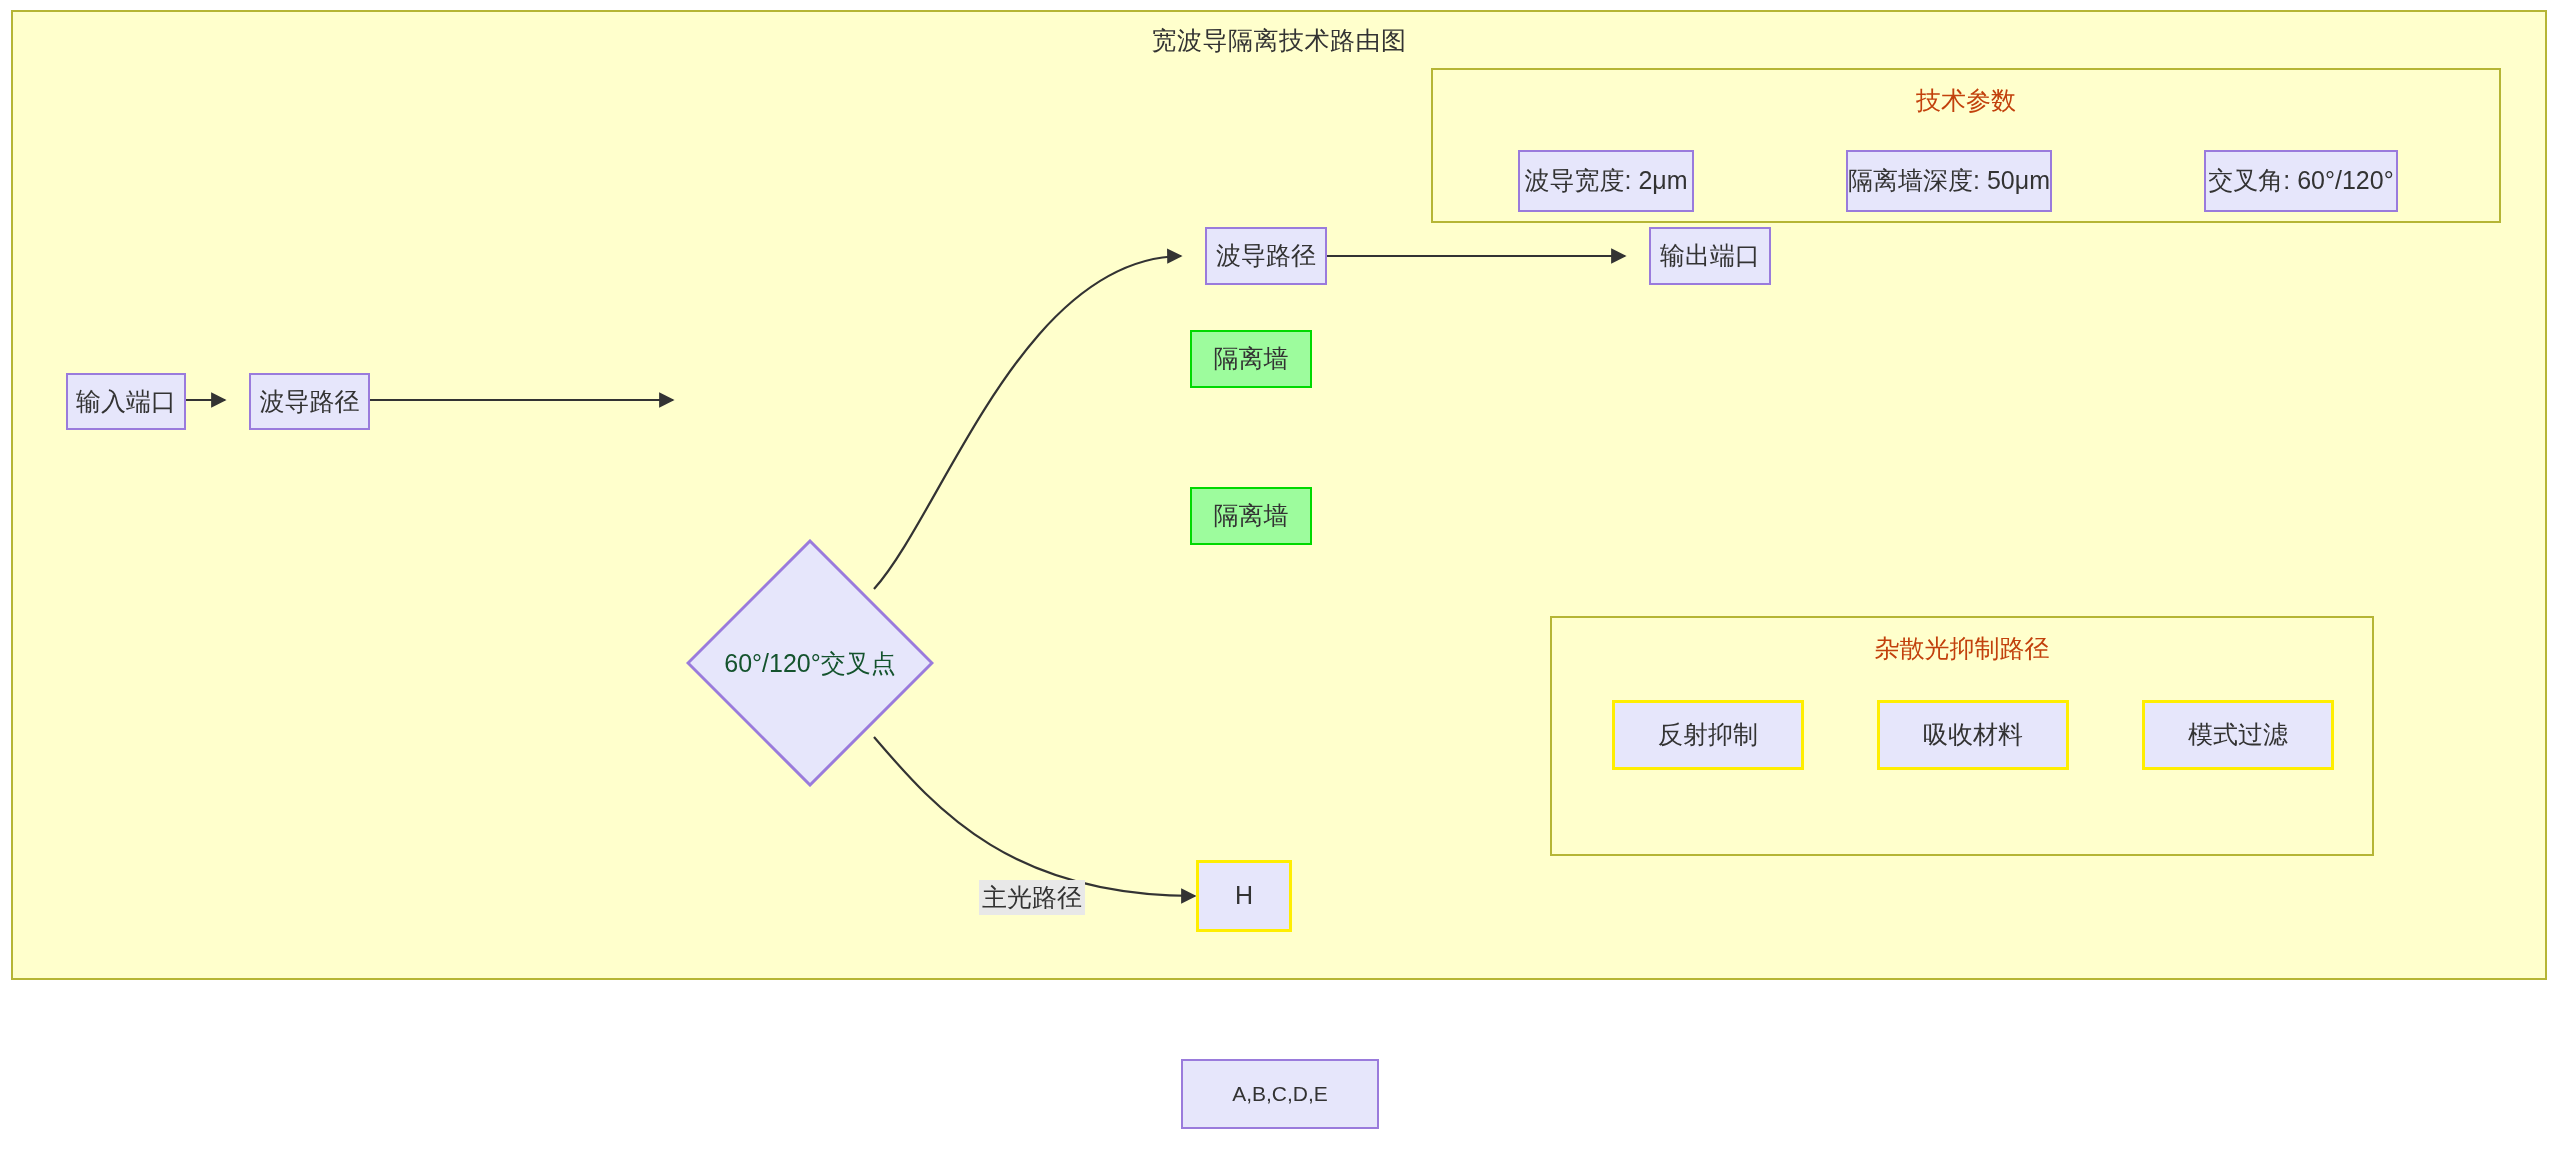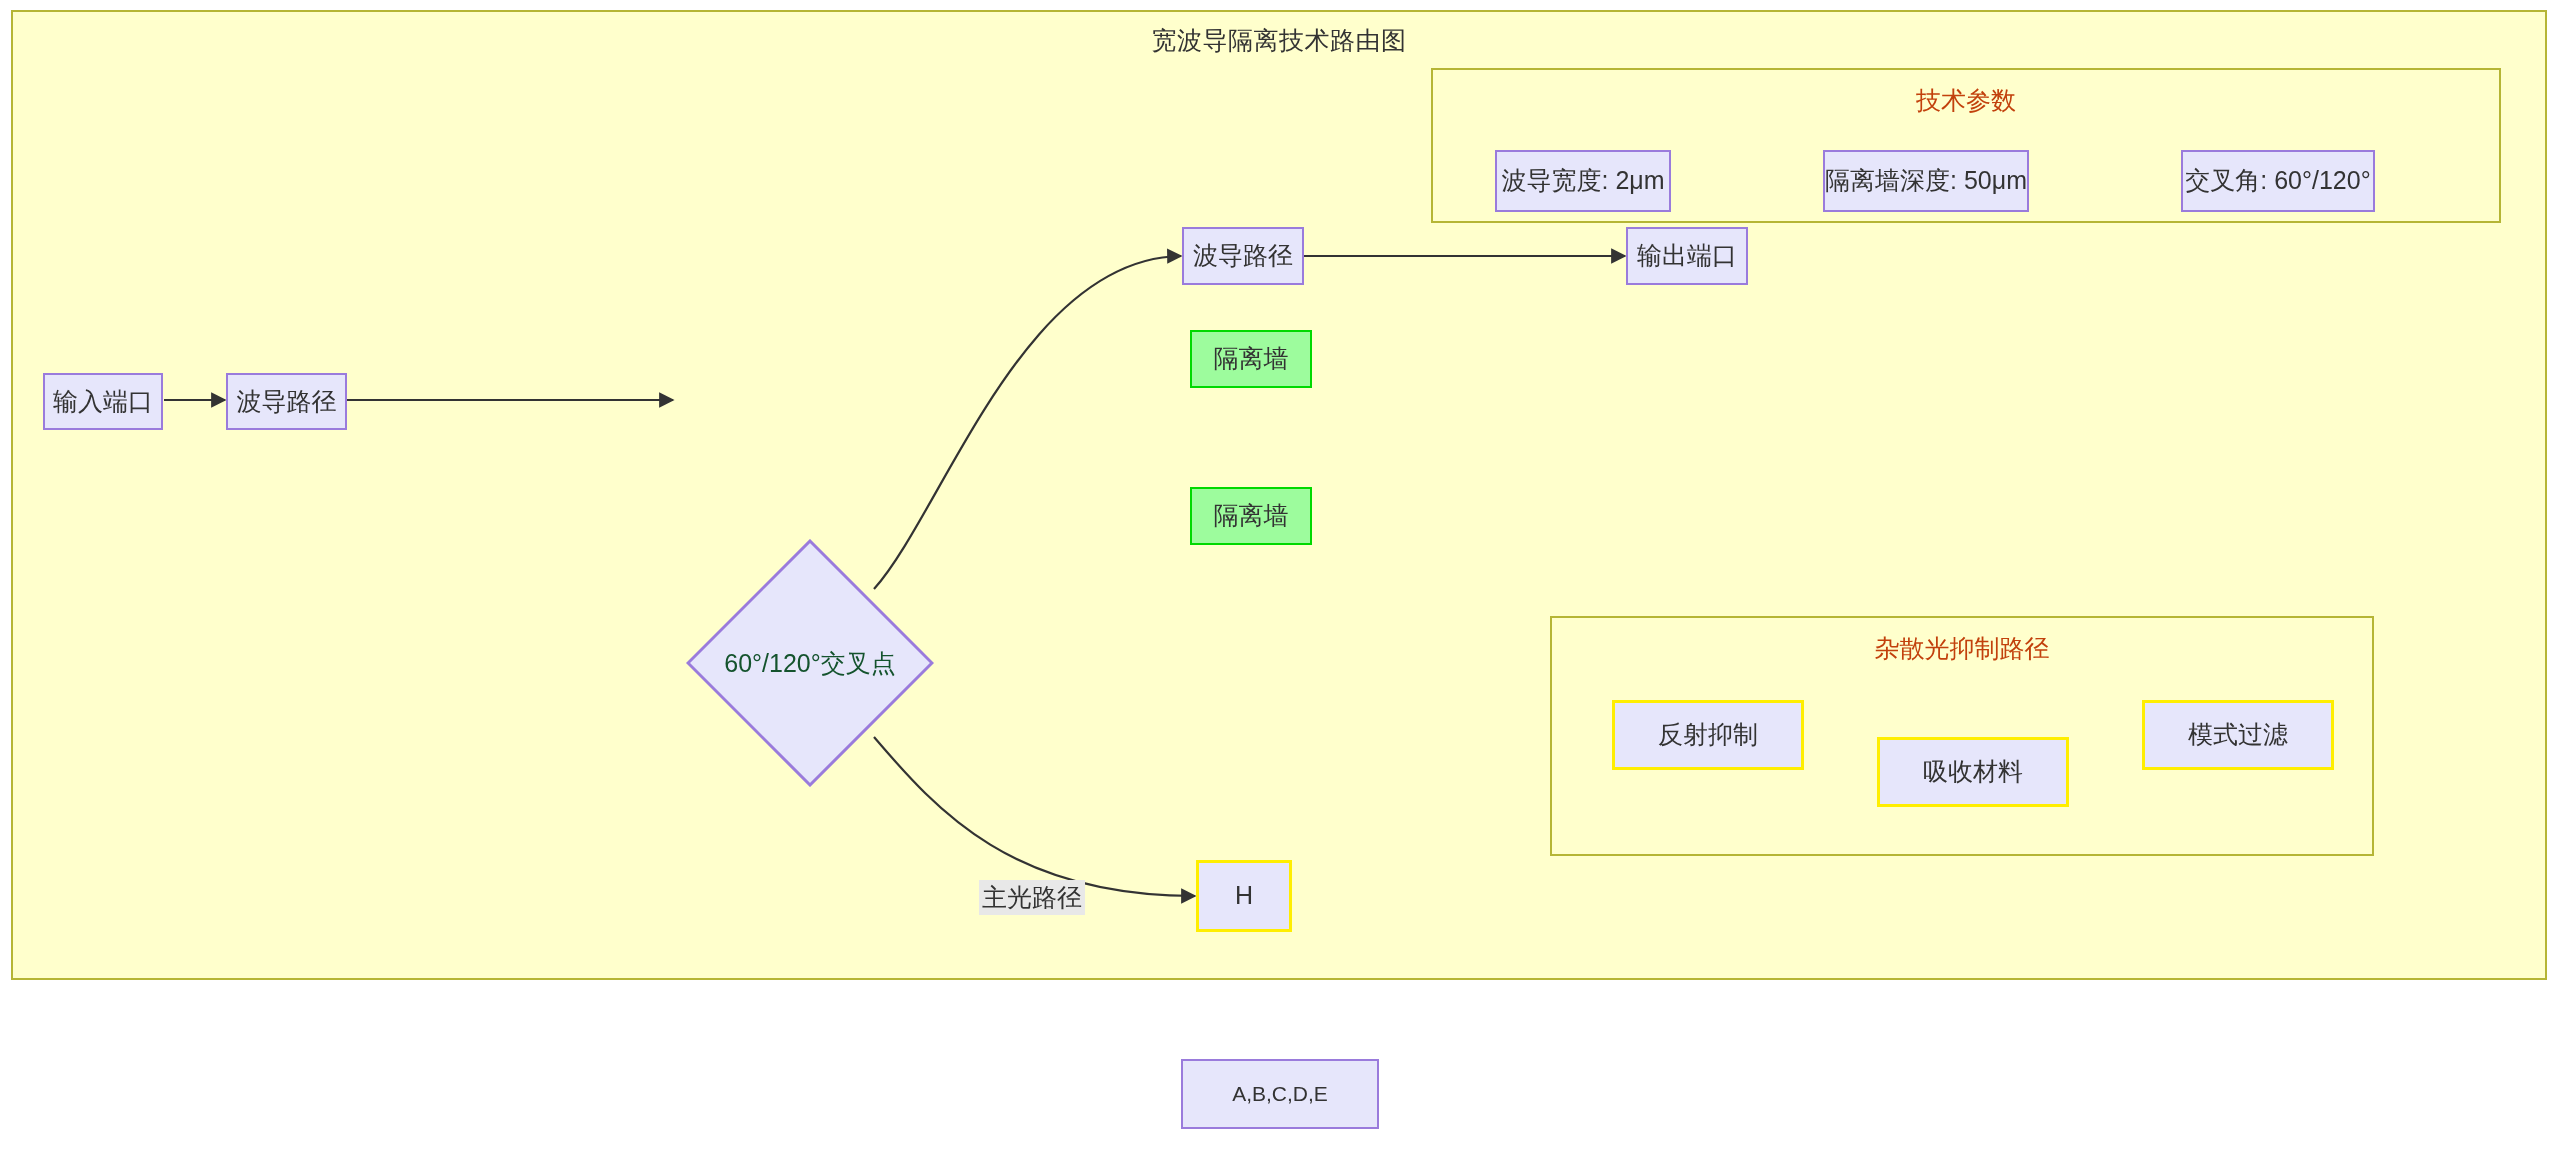--- a/index.html
+++ b/index.html
@@ -48,20 +48,21 @@
     align-items: center;
     justify-content: center;
     text-align: center;
     font-size: 25px;
     color: #333333;
     line-height: 1.25;
   }
   .node.lav {
     background: #e6e6fb;
     border: 2px solid #9a7bdc;
+    margin-left: 23px;
   }
   .node.green {
     background: #9dfc9d;
     border: 2px solid #00d900;
     margin-left: 8px;
   }
   .node.yellowb {
     background: #e6e6fb;
     border: 3px solid #ffee00;
   }
@@ -219,21 +220,21 @@
       <div class="node lav" style="left:748px; top:80px; width:194px; height:62px;">
         <span>交叉角: 60°/120°</span>
       </div>
     </div>
 
     <div class="group-box" style="left:1537px; top:604px; width:824px; height:240px;">
       <div class="group-title">杂散光抑制路径</div>
       <div class="node yellowb" style="left:60px; top:82px; width:192px; height:70px;">
         <span>反射抑制</span>
       </div>
-      <div class="node yellowb" style="left:325px; top:82px; width:192px; height:70px;margin-top:37px;">
+      <div class="node yellowb" style="left:325px; top:82px; width:192px; height:70px;">
         <span>吸收材料</span>
       </div>
       <div class="node yellowb" style="left:590px; top:82px; width:192px; height:70px;">
         <span>模式过滤</span>
       </div>
     </div>
 
   </div>
 
   <div id="legend-node">

